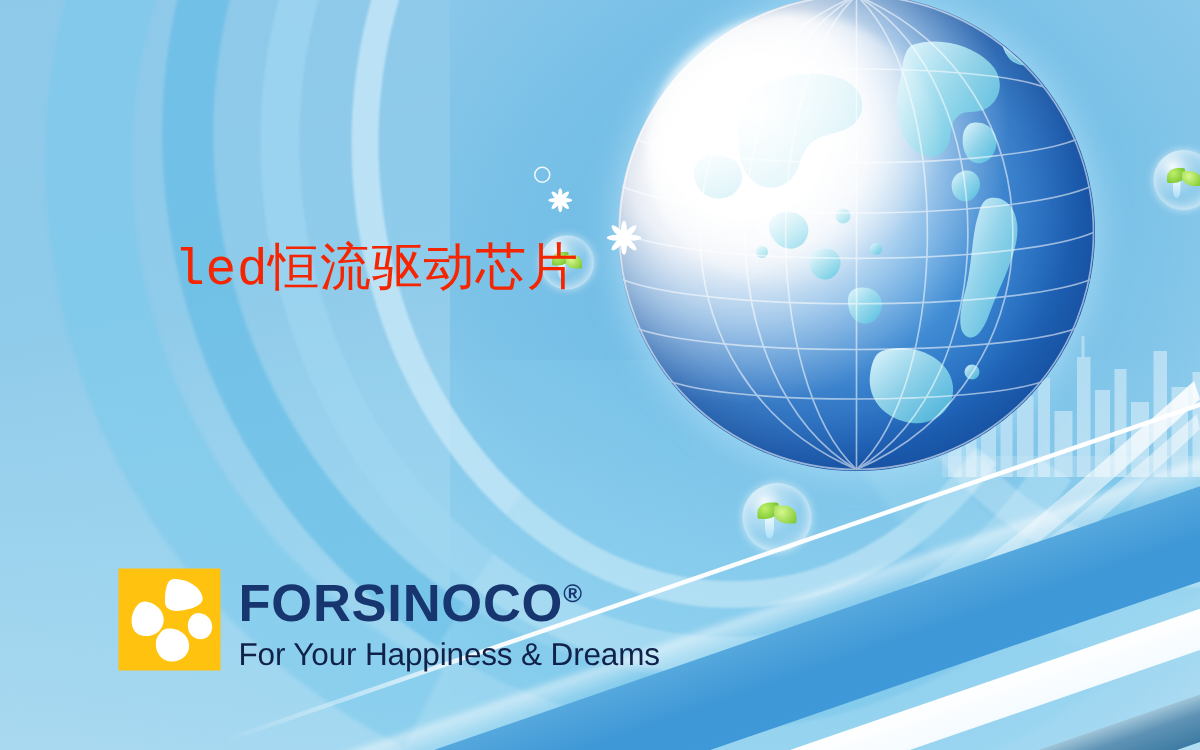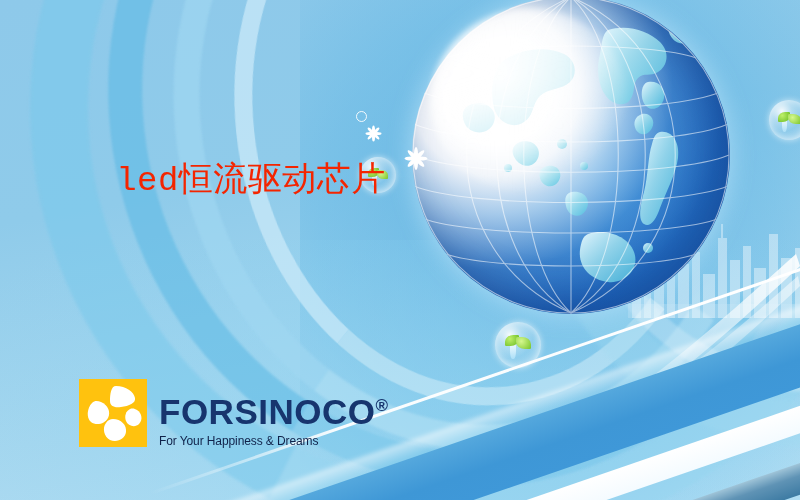--- a/index.html
+++ b/index.html
@@ -253,21 +253,21 @@
     white-space: nowrap;
   }
   #logo-wordmark sup {
     font-size: 17px;
     vertical-align: super;
     line-height: 0;
   }
   #logo-tagline {
     display: block;
     font-family: "Liberation Sans", sans-serif;
-    font-size: 12px;
+    font-size: 21px;
     color: #10224a;
     line-height: 1;
     margin-top: 6px;
     letter-spacing: -0.1px;
     white-space: nowrap;
   }
 </style>
 </head>
 <body>
 

